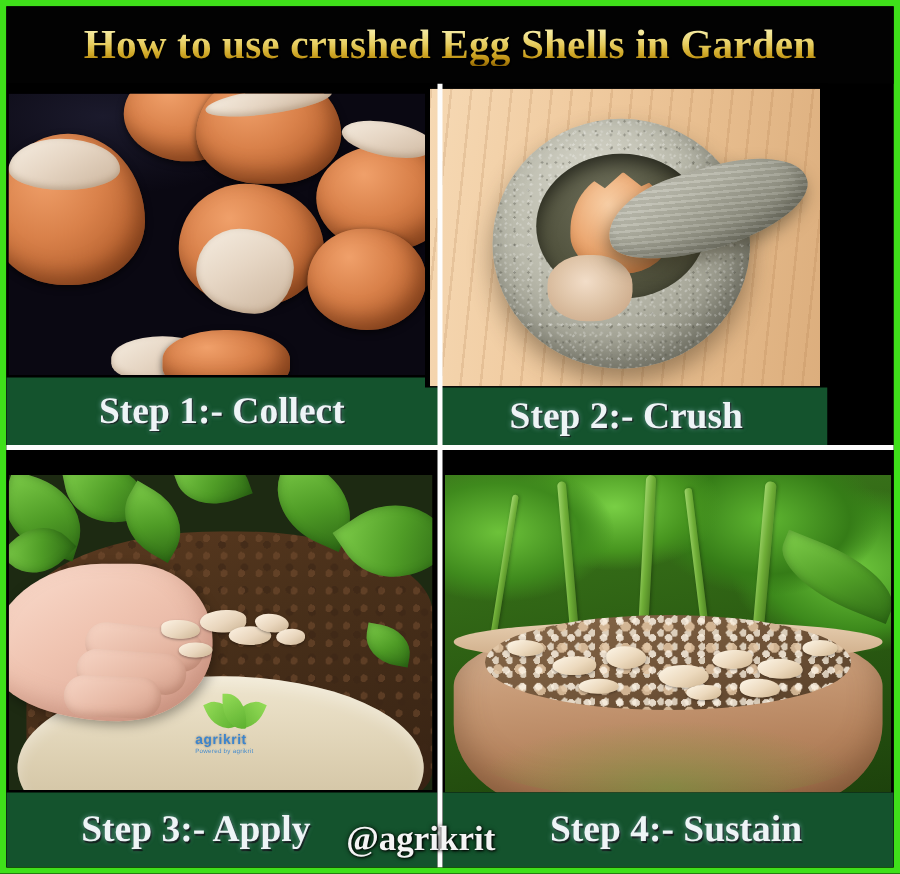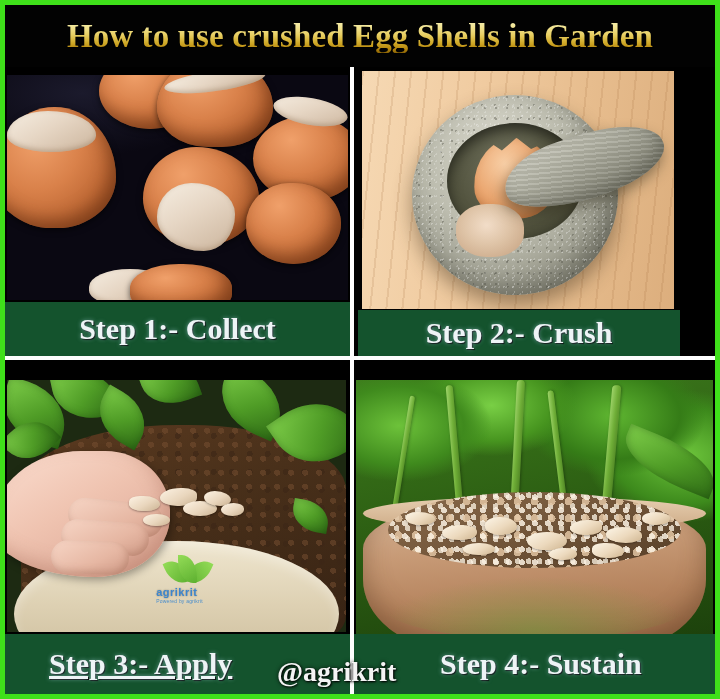--- a/index.html
+++ b/index.html
@@ -53,21 +53,21 @@
     left: 0; top: 62px;
     width: 710px; height: 627px;
   }
 
   .cell {
     position: absolute;
     background: #000;
     overflow: hidden;
   }
   .cell.c1 { left: 0;     top: 0;    width: 345px; height: 289px; }
-  .cell.c2 { left: 353px; top: 0;    width: 322px; height: 289px; text-align: right; }
+  .cell.c2 { left: 335px; top: 0;    width: 322px; height: 289px; text-align: right; }
   .cell.c3 { left: 0;     top: 293px; width: 345px; height: 334px; }
   .cell.c4 { left: 349px; top: 293px; width: 361px; height: 334px; }
 
   .photo {
     position: absolute;
     left: 0; right: 0;
     overflow: hidden;
   }
   .cell.c1 .photo { top: 8px;  height: 225px; left: 2px; right: 2px; }
   .cell.c2 .photo { top: 4px;  height: 238px; left: 4px; right: 6px; }
@@ -82,21 +82,21 @@
     align-items: center;
     justify-content: center;
     color: #eef4f6;
     font-family: "Liberation Serif", "DejaVu Serif", serif;
     font-weight: bold;
     font-size: 30px;
     text-shadow: 0 0 4px rgba(180,220,240,0.55), 1px 1px 1px #000;
   }
   .cell.c1 .caption { height: 54px; }
   .cell.c2 .caption { height: 46px; }
-  .cell.c3 .caption { height: 60px; justify-content: flex-start; padding-left: 44px; text-decoration: underline; }
+  .cell.c3 .caption { height: 60px; justify-content: flex-start; padding-left: 60px; }
   .cell.c4 .caption { height: 60px; justify-content: flex-start; padding-left: 86px; }
 
   
   .div-v {
     position: absolute;
     top: 0; left: 345px;
     width: 4px; height: 627px;
     background: #fdfdfd;
   }
   .div-h {

